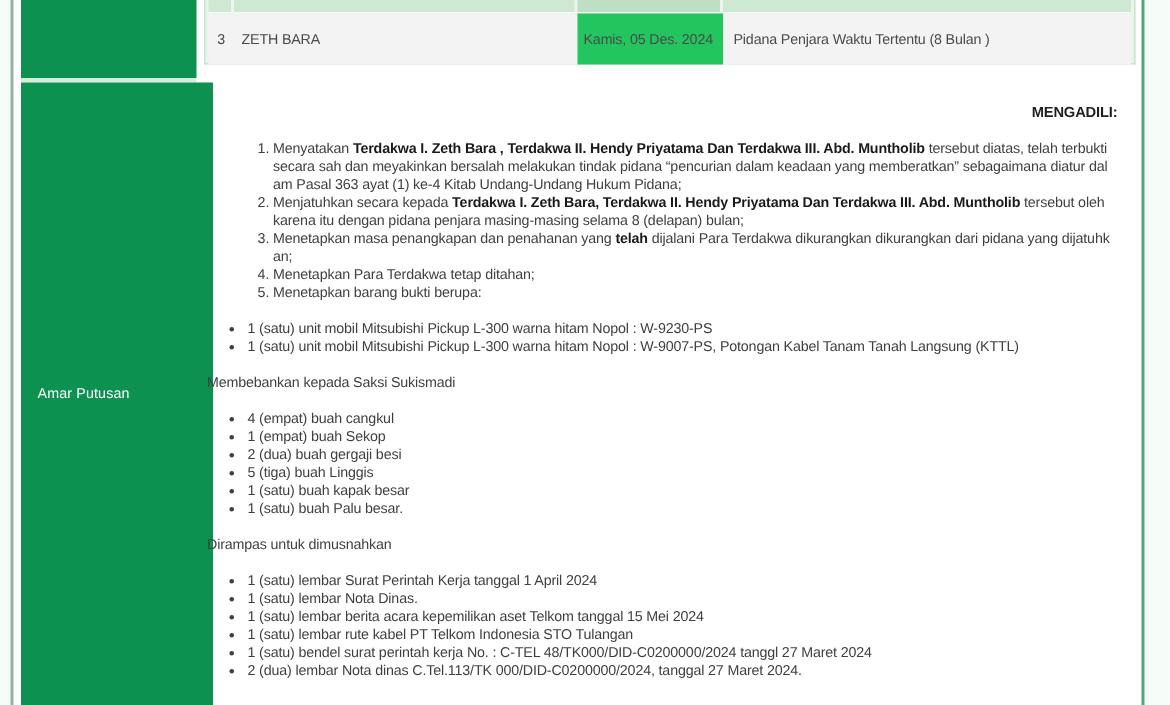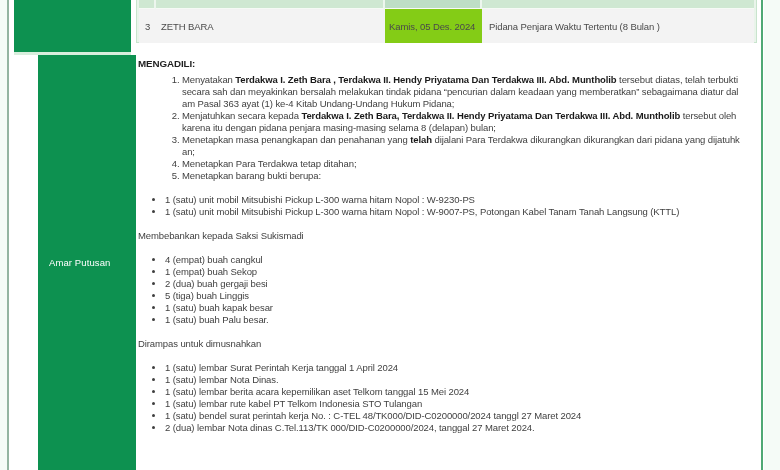--- a/index.html
+++ b/index.html
@@ -10,42 +10,42 @@
   .edge-bg{position:absolute;top:0;height:100%;background:#f5fbf7;}
   .edge-bg.left{left:0;width:7px;}
   .edge-bg.right{left:764px;width:16px;}
   .edge-line{position:absolute;top:0;height:100%;width:2px;}
   .edge-line.left{left:7px;background:#94b4a1;}
   .edge-line.right{left:761px;background:#4fa874;}
 
   
   .side-top{position:absolute;left:14px;top:0;width:117px;height:52px;background:#0d9150;}
   .side-gap{position:absolute;left:14px;top:52px;width:117px;height:3px;background:#d8eedd;}
-  .side-main{position:absolute;left:14px;top:55px;width:98px;height:415px;background:#0d9150;
-             display:flex;align-items:center;box-sizing:border-box;padding-left:11px;margin-left:24px;}
+  .side-main{position:absolute;left:14px;top:55px;width:128px;height:415px;background:#0d9150;
+             display:flex;align-items:center;box-sizing:border-box;padding-left:11px;}
   .side-main span{color:#ffffff;font-size:9.5px;letter-spacing:.1px;}
 
   
   .child-table{position:absolute;left:136px;top:0;width:621px;height:43px;box-sizing:border-box;
                background:#e9f4ea;border:1px solid #c8e4cd;border-top:none;padding:0 2px;}
   .child-table table{width:100%;border-collapse:separate;border-spacing:0;table-layout:fixed;}
   .child-table th{height:8px;padding:0;background:#cfe8d2;border-bottom:1px solid #f6faf6;}
   .child-table th.gap{border-right:2px solid #edf6ee;}
   .child-table th.sorted{background:#bedec6;}
   .child-table td{background:#f3f3f3;height:30px;font-size:9.5px;color:#4a4a4a;vertical-align:middle;
                   padding:0;letter-spacing:-.1px;}
   td.c-no{text-align:center;}
   td.c-name{padding-left:5px;margin-top:45px;}
-  td.c-date{background:#84cc16;padding:2px 4px;line-height:11px;}
+  td.c-date{background:#22c55e;padding:2px 4px;line-height:11px;}
   td.c-verdict{padding-left:7px;}
 
   
   .amar-body{position:absolute;left:138px;top:58px;width:619px;font-size:9.5px;line-height:12px;
              color:#3f3f3f;letter-spacing:-.1px;}
-  .mengadili{font-weight:bold;font-size:9.8px;color:#1f1f1f;margin:0;}
+  .mengadili{font-weight:bold;font-size:9.8px;color:#1f1f1f;margin:12px;text-align:right;}
   .amar-body p{margin:12px 0 0;}
   .amar-body ul{margin:12px 0 0;padding-left:27px;}
   .amar-body ol{margin:4px 17px 0;padding-left:27px;}
   .amar-body ol.break li{word-break:break-all;}
   .amar-body li{padding:0;margin:0;}
   .b{font-weight:bold;color:#1a1a1a;}
 </style>
 </head>
 <body>
 

